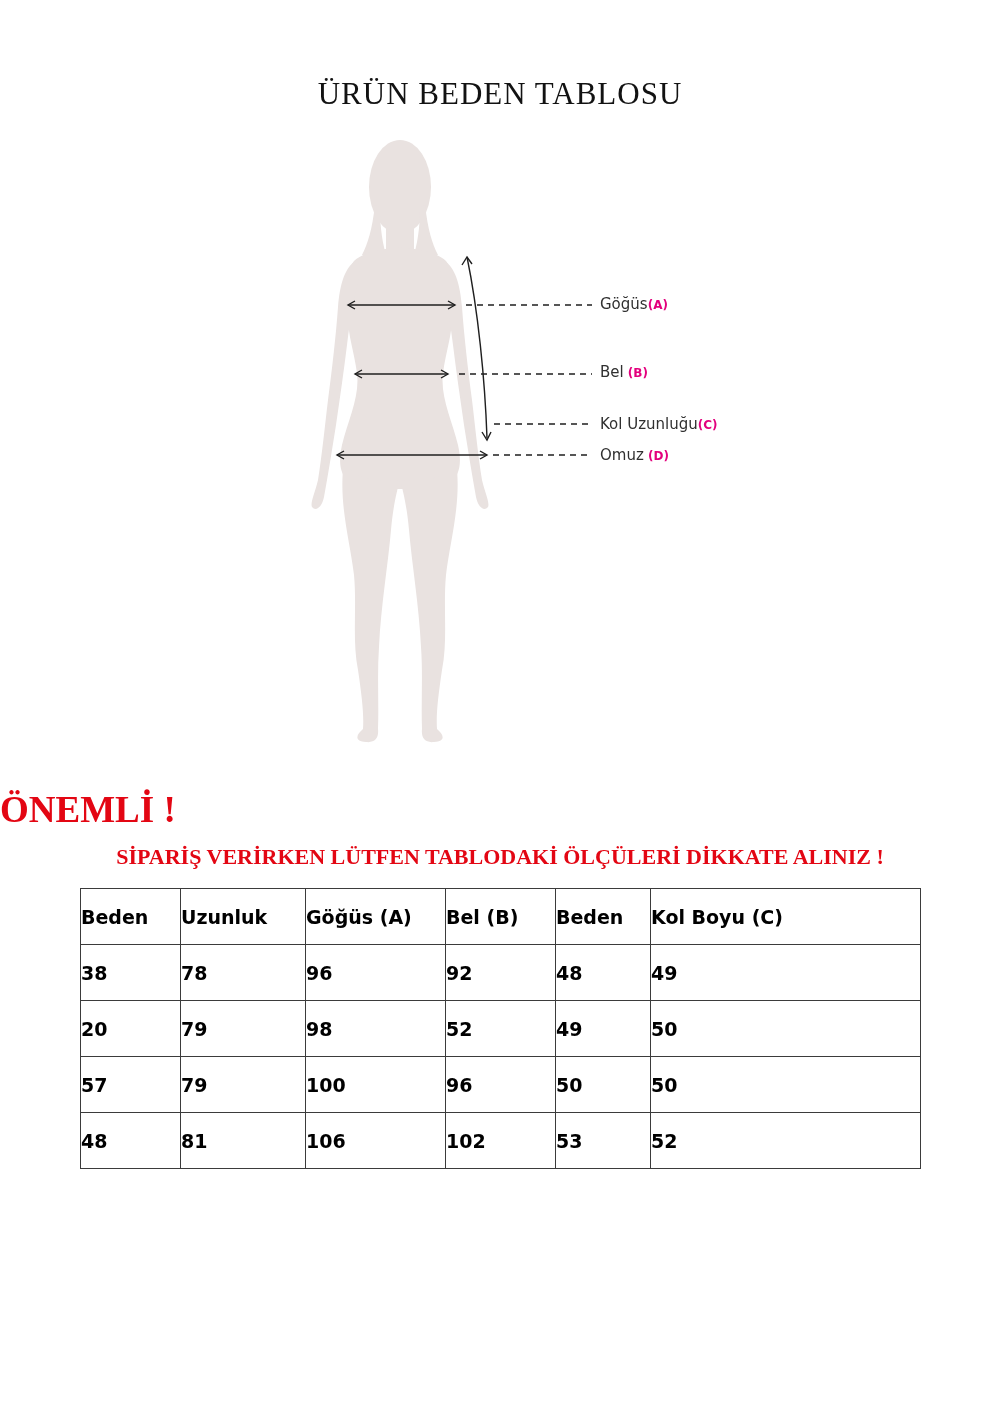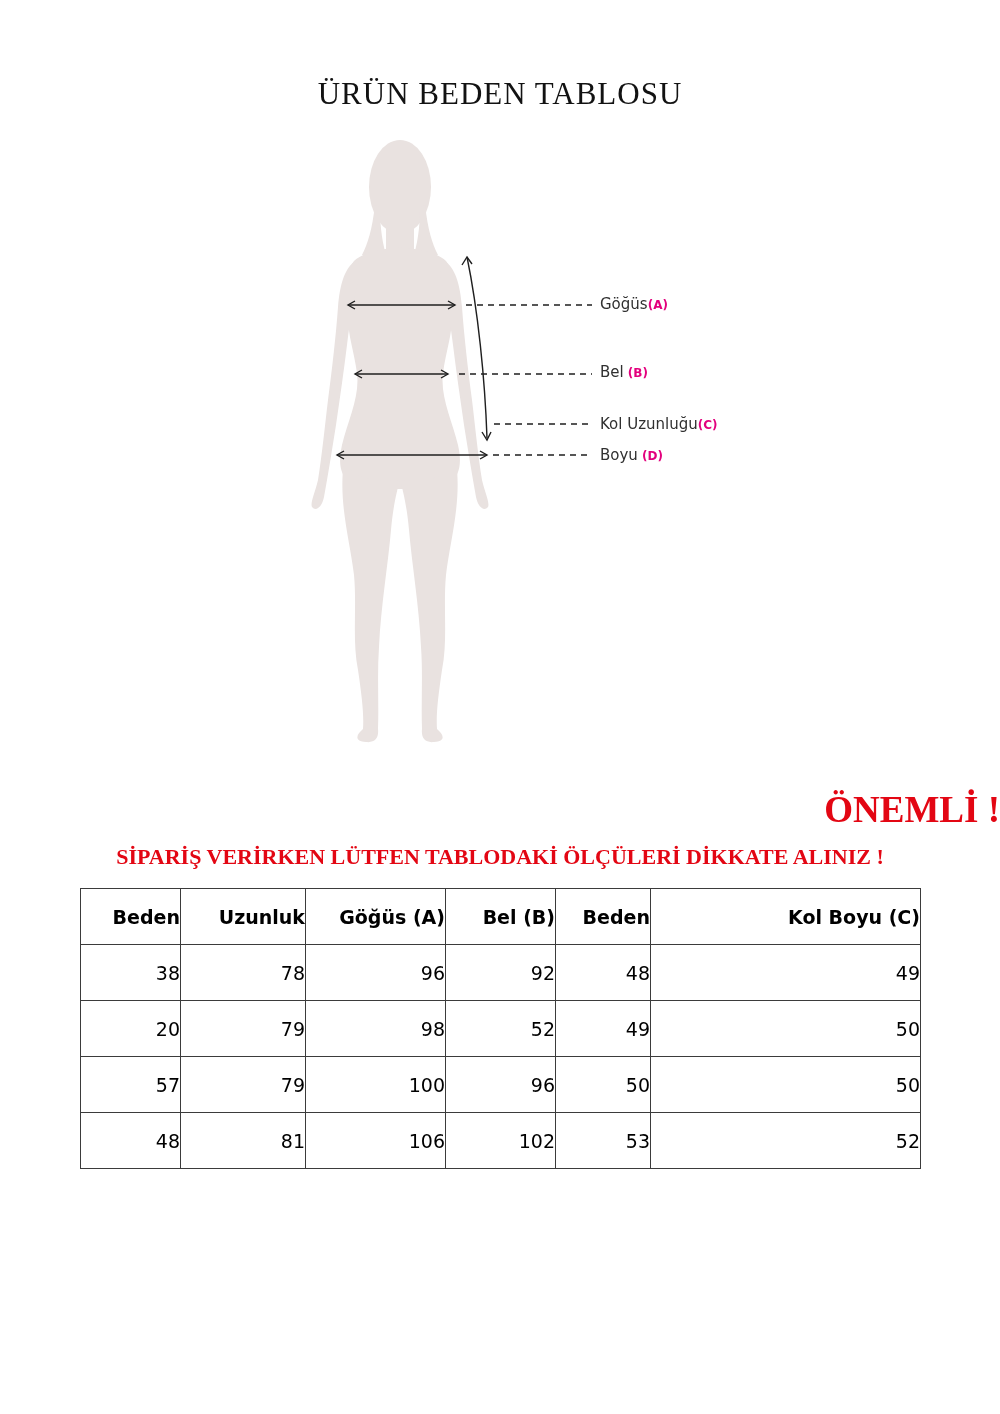--- a/index.html
+++ b/index.html
@@ -47,21 +47,21 @@
   .diagram-label .code {
     color: var(--label-pink, #e3007d);
     font-size: 12px;
     font-weight: 700;
   }
   .notice-heading {
     position: absolute;
     top: 788px;
     left: 0;
     width: 100%;
-    text-align: right;
+    text-align: left;
     font-family: "Liberation Serif", serif;
     font-weight: 700;
     font-size: 37px;
     color: var(--notice-red, #e30613);
   }
   .notice-sub {
     position: absolute;
     top: 844px;
     left: 0;
     width: 100%;
@@ -77,27 +77,27 @@
     top: 888px;
     width: 840px;
     border-collapse: collapse;
     table-layout: fixed;
     font-family: "DejaVu Sans", sans-serif;
     font-size: 19px;
     color: #000;
   }
   .size-table th, .size-table td {
     border: 1px solid #3b3b3b;
-    text-align: right;
+    text-align: left;
     vertical-align: middle;
     height: 56px;
     padding: 0;
   }
   .size-table th { font-weight: 700; }
-  .size-table td { font-weight: 400; margin-left: 36px; }
+  .size-table td { font-weight: 700; margin-left: 36px; }
 </style>
 </head>
 <body>
 
 <div class="page">
 
   <h1 class="page-title">ÜRÜN BEDEN TABLOSU</h1>
 
   <svg class="diagram-svg" viewBox="0 0 315 630">
     <g class="silhouette-fill">
@@ -200,21 +200,21 @@
   <div class="diagram-label" style="top:296px">
     <span>Göğüs</span><span class="code">(A)</span>
   </div>
   <div class="diagram-label" style="top:364px">
     <span>Bel</span><span class="code"> (B)</span>
   </div>
   <div class="diagram-label" style="top:416px">
     <span>Kol Uzunluğu</span><span class="code">(C)</span>
   </div>
   <div class="diagram-label" style="top:447px">
-    <span>Boyu</span><span class="code"> (D)</span>
+    <span>Omuz</span><span class="code"> (D)</span>
   </div>
 
   <div class="notice-heading">ÖNEMLİ !</div>
   <div class="notice-sub">SİPARİŞ VERİRKEN LÜTFEN TABLODAKİ ÖLÇÜLERİ DİKKATE ALINIZ !</div>
 
   <table class="size-table">
     <colgroup>
       <col style="width:100px">
       <col style="width:125px">
       <col style="width:140px">

